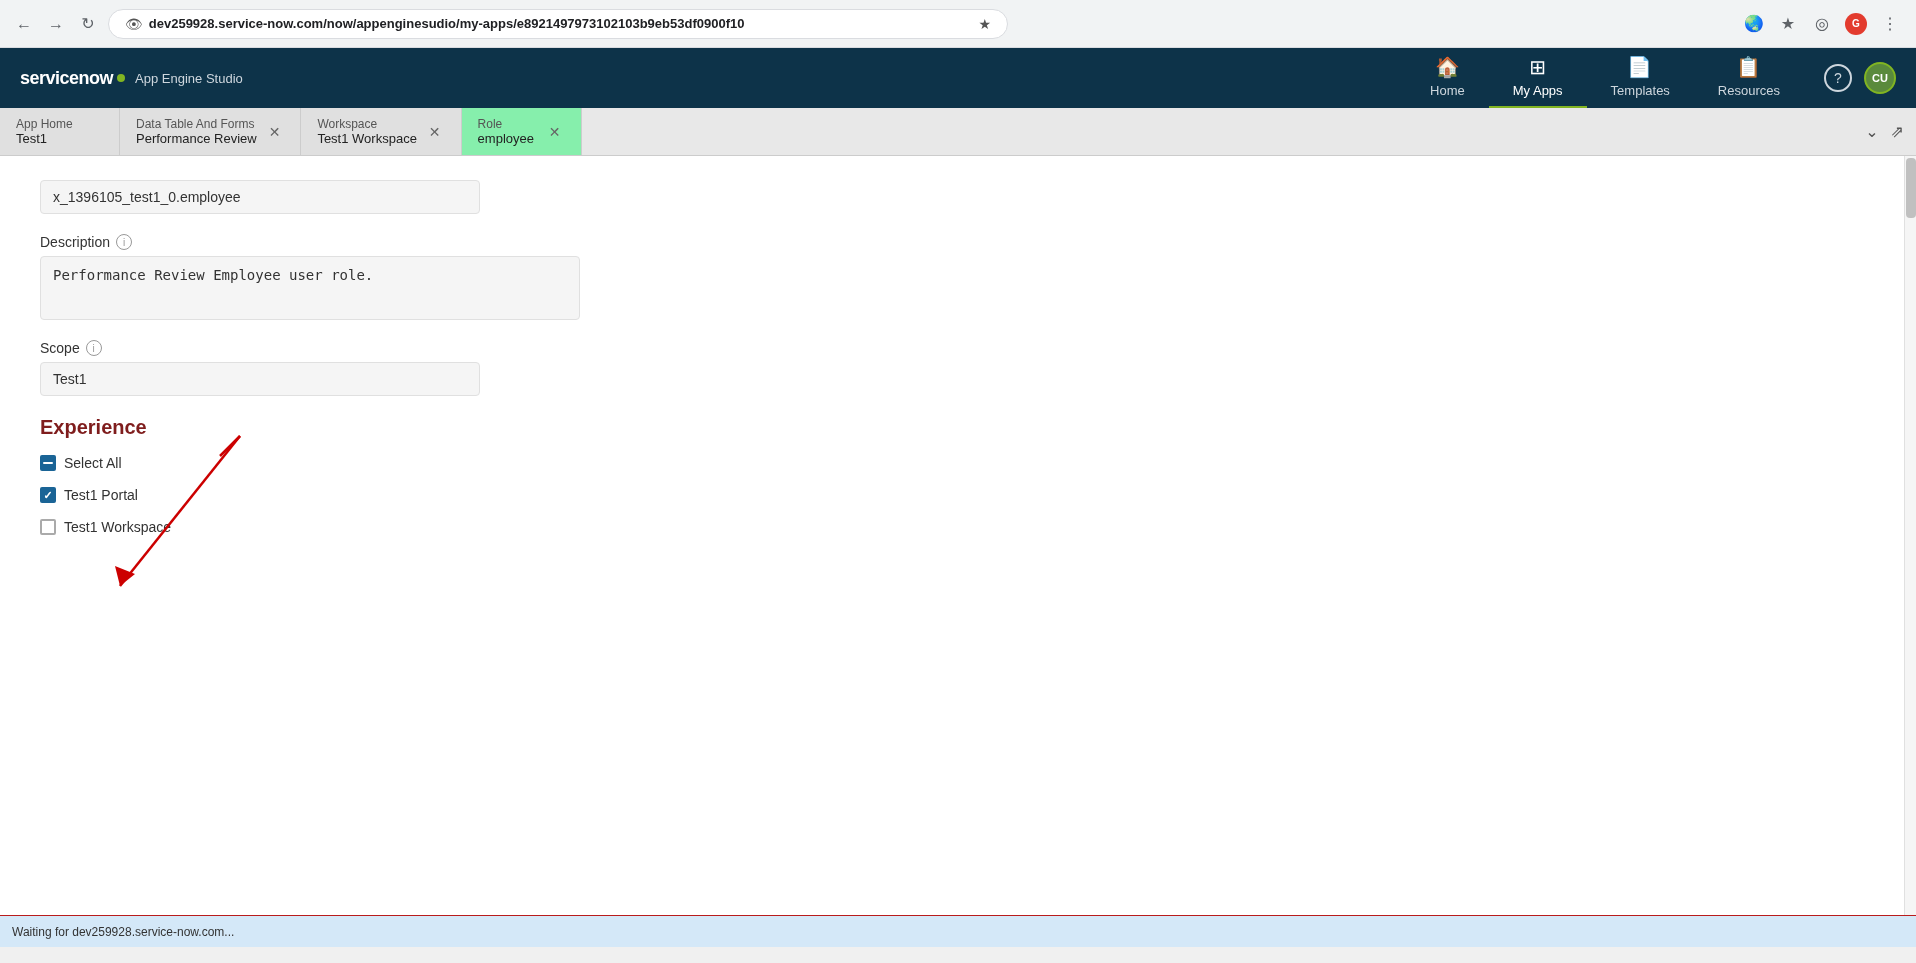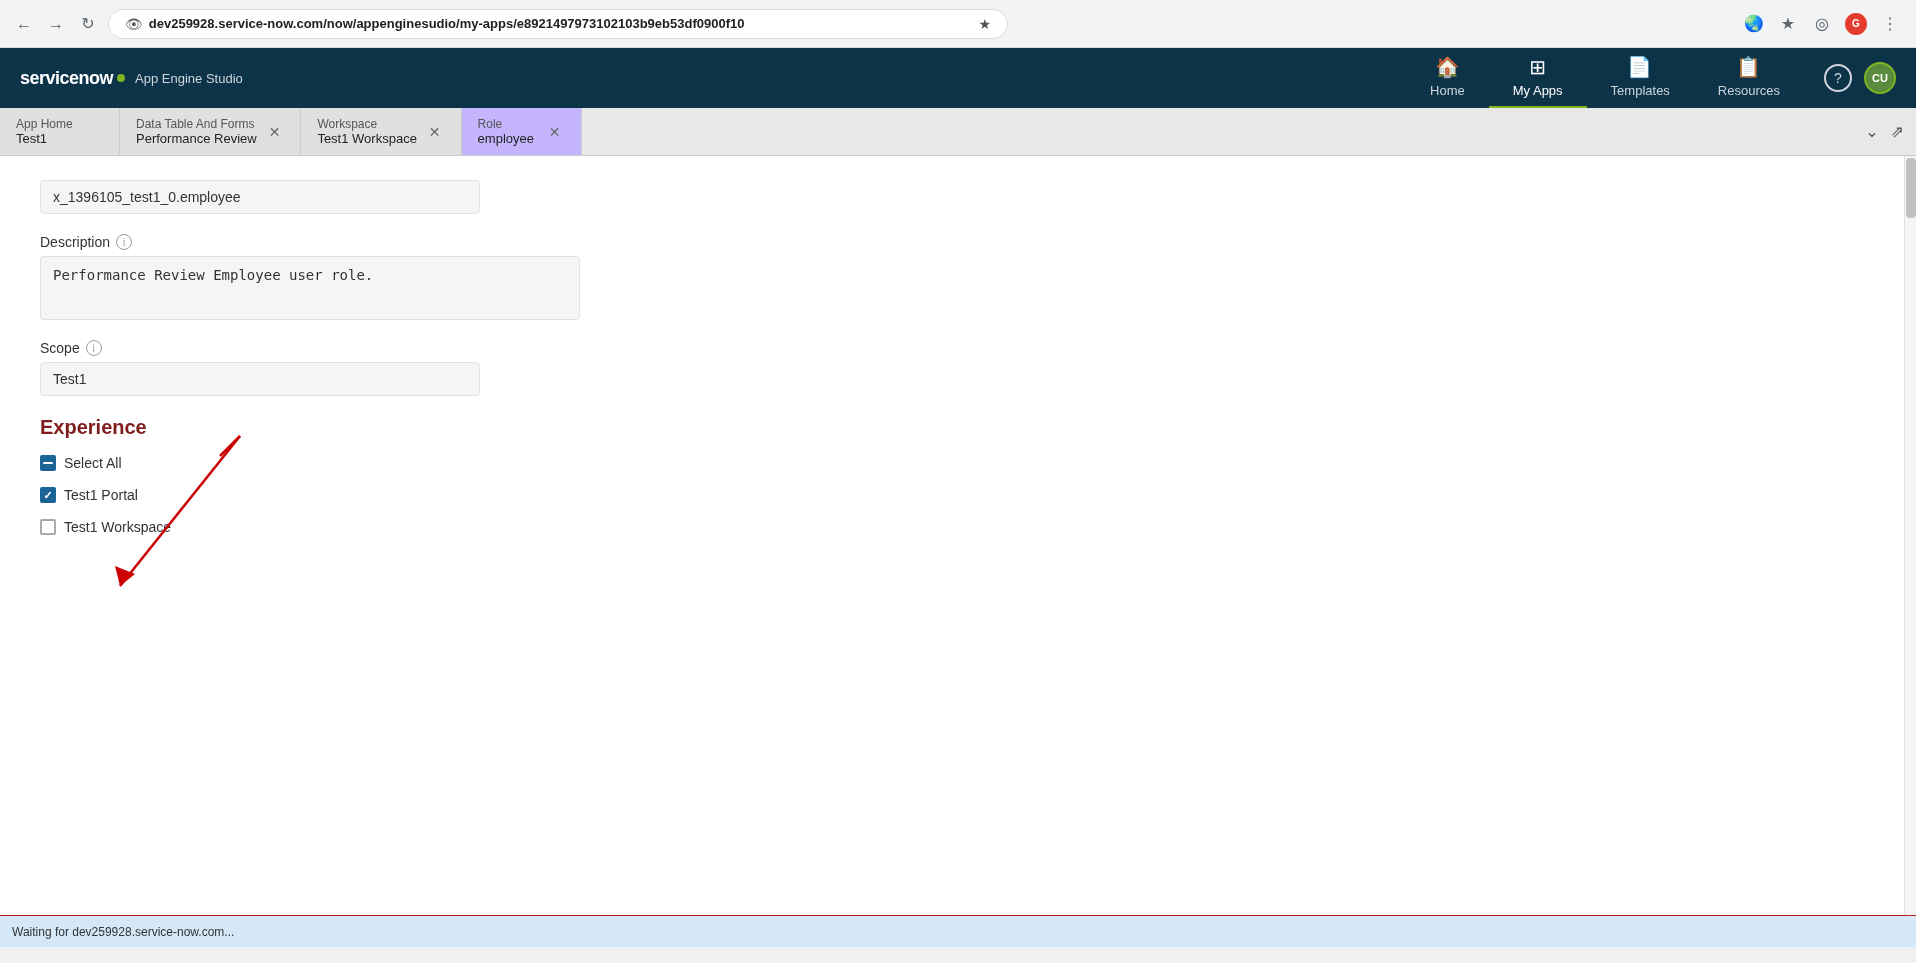--- a/index.html
+++ b/index.html
@@ -155,21 +155,21 @@
       border-right: 1px solid #ccc;
       background: #e0e0e0;
       min-width: 120px;
       gap: 8px;
       font-size: 13px;
       color: #333;
       flex-direction: column;
       justify-content: center;
     }
     .tab.active {
-      background: #c4b5fd;
+      background: #86efac;
       border-bottom: none;
     }
     .tab-title { font-size: 12px; color: #555; }
     .tab-subtitle { font-size: 13px; color: #222; font-weight: 500; }
     .tab-close {
       background: none;
       border: none;
       cursor: pointer;
       color: #666;
       font-size: 14px;

